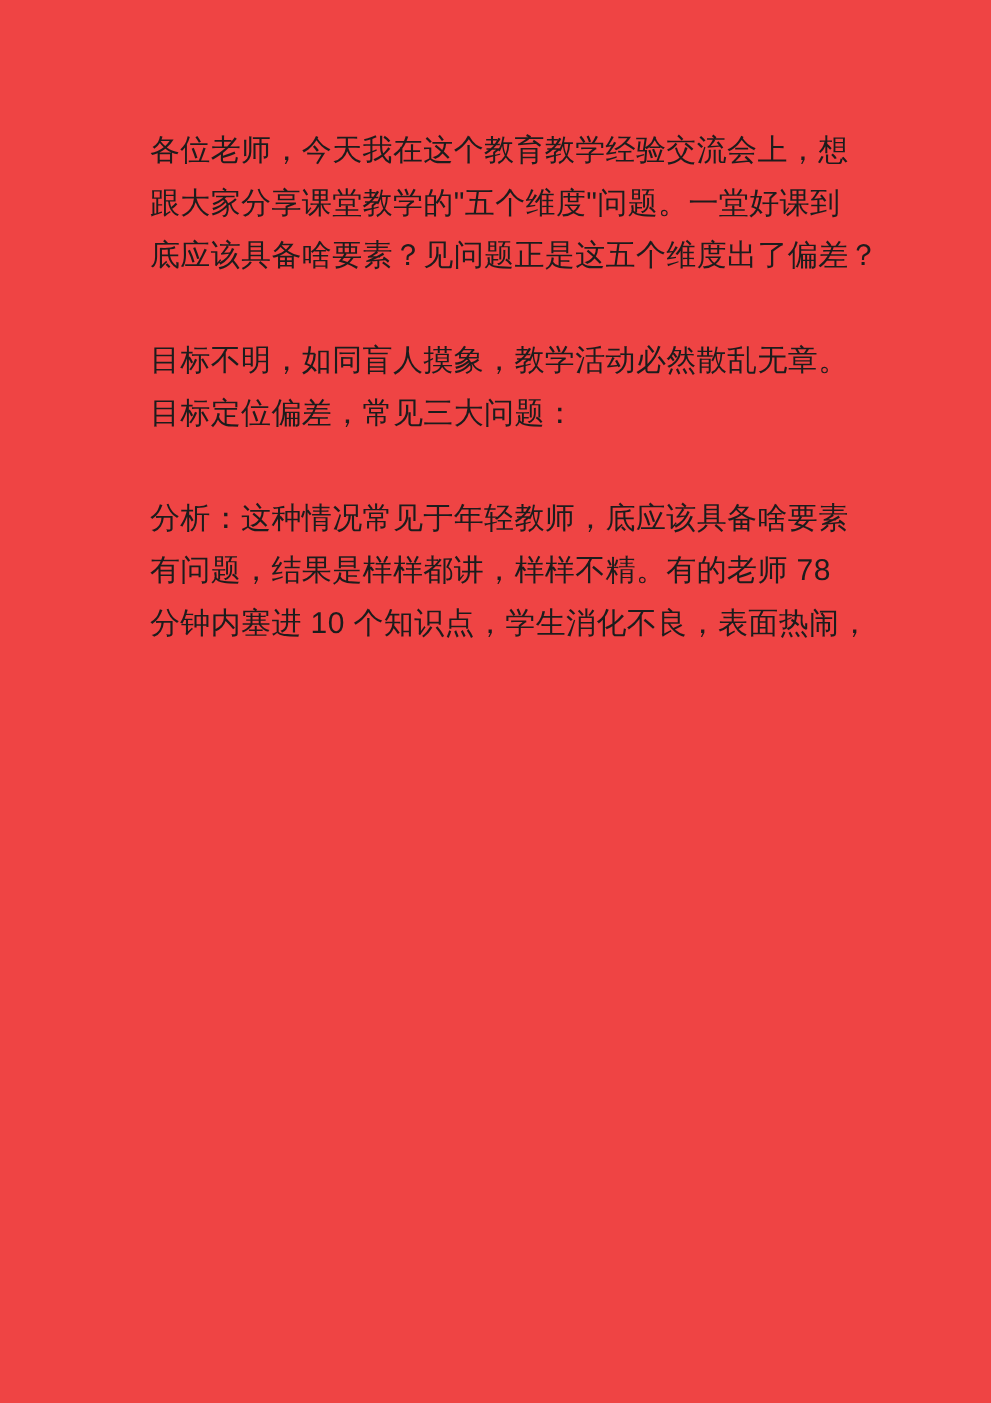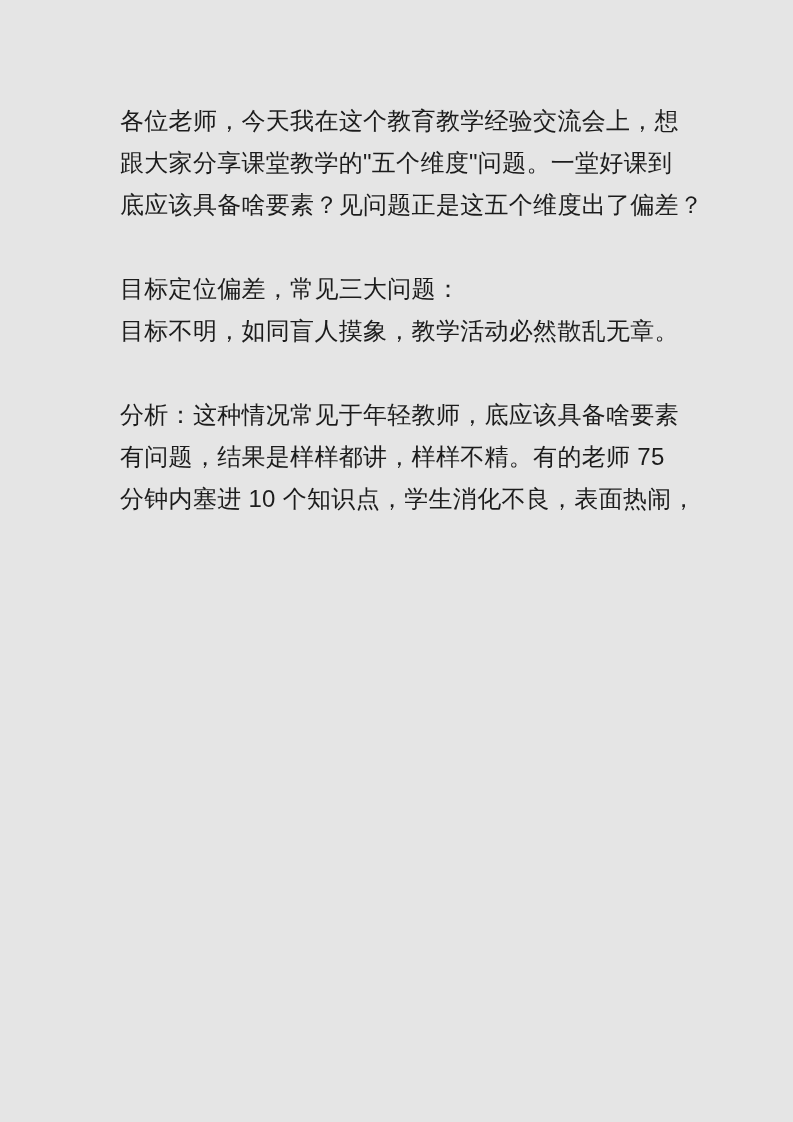--- a/index.html
+++ b/index.html
@@ -10,21 +10,21 @@
   body {
     width: 793px;
     height: 1122px;
     overflow: hidden;
     font-family: "Liberation Sans", "DejaVu Sans", sans-serif;
   }
   .page {
     box-sizing: border-box;
     width: 793px;
     height: 1122px;
-    background: #e5e5e5;
+    background: #ef4444;
     padding: 100px 56px 0 120px;
   }
   .para {
     margin: 0 0 42px 0;
   }
   .line {
     font-size: 24px;
     line-height: 42px;
     color: #1c1c1c;
     letter-spacing: 0.3px;
@@ -38,24 +38,24 @@
 
   <div class="para">
     <div class="line">各位老师，今天我在这个教育教学经验交流会上，想</div>
     <div class="line">跟大家分享课堂教学的"五个维度"问题。一堂好课到</div>
     <div class="line">底应该具备啥要素？见问题正是这五个维度出了偏差？</div>
   </div>
 
 
 
   <div class="para">
+    <div class="line">目标不明，如同盲人摸象，教学活动必然散乱无章。</div>
     <div class="line">目标定位偏差，常见三大问题：</div>
-    <div class="line">目标不明，如同盲人摸象，教学活动必然散乱无章。</div>
   </div>
 
 
   <div class="para">
     <div class="line">分析：这种情况常见于年轻教师，底应该具备啥要素</div>
-    <div class="line">有问题，结果是样样都讲，样样不精。有的老师 75</div>
+    <div class="line">有问题，结果是样样都讲，样样不精。有的老师 78</div>
     <div class="line">分钟内塞进 10 个知识点，学生消化不良，表面热闹，</div>
   </div>
 
 </div>
 
 </body></html>

